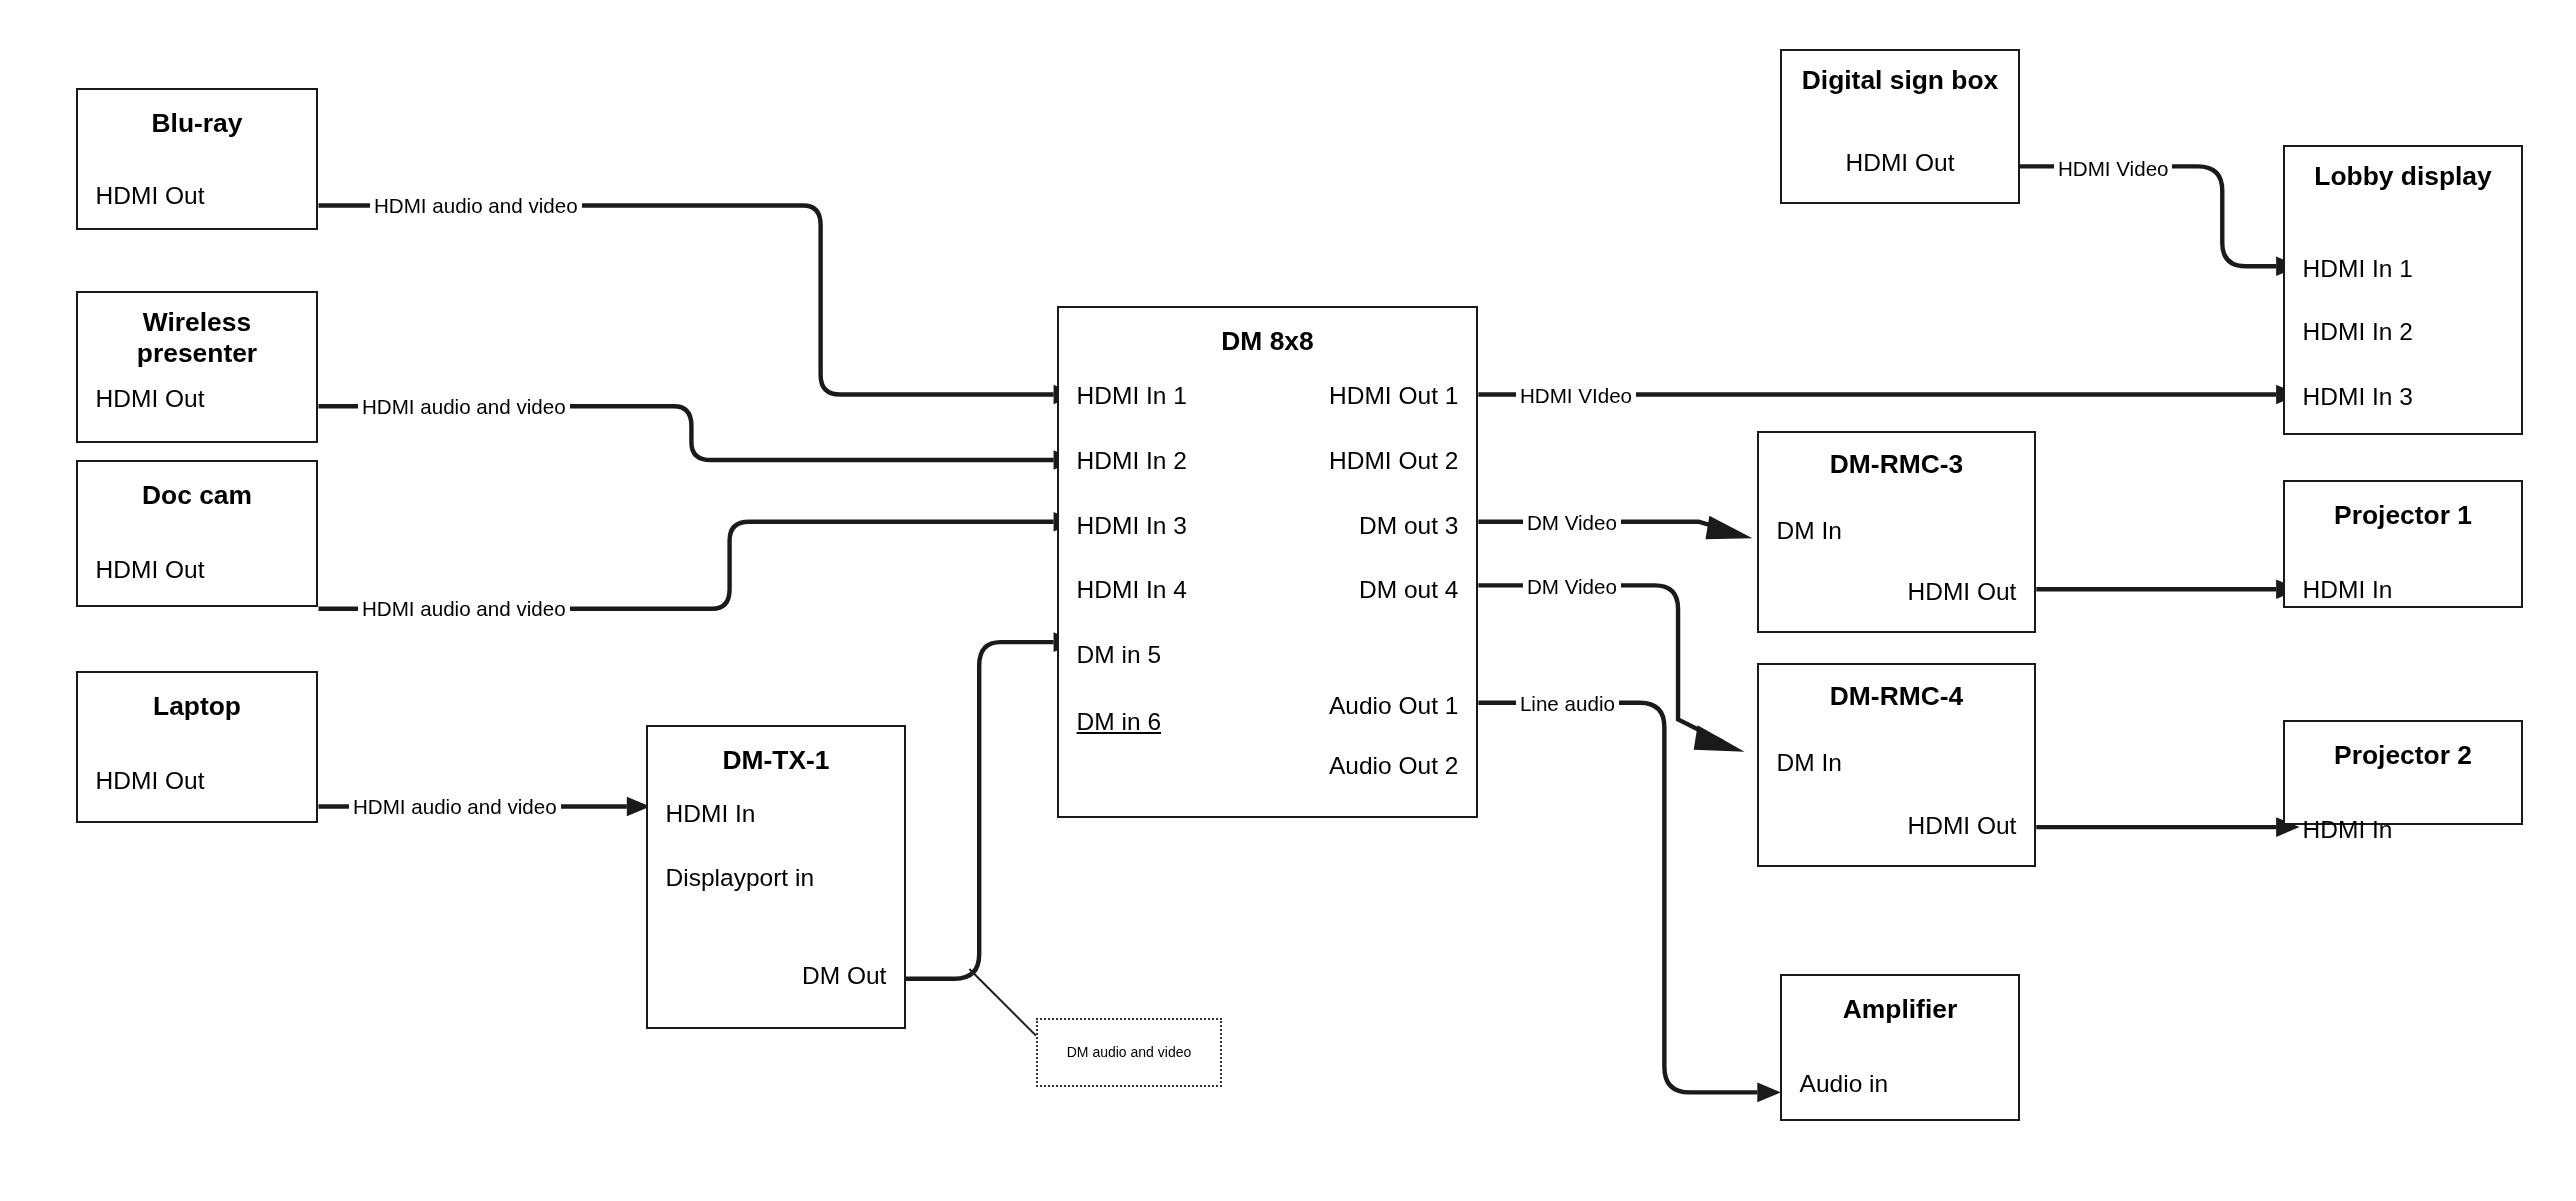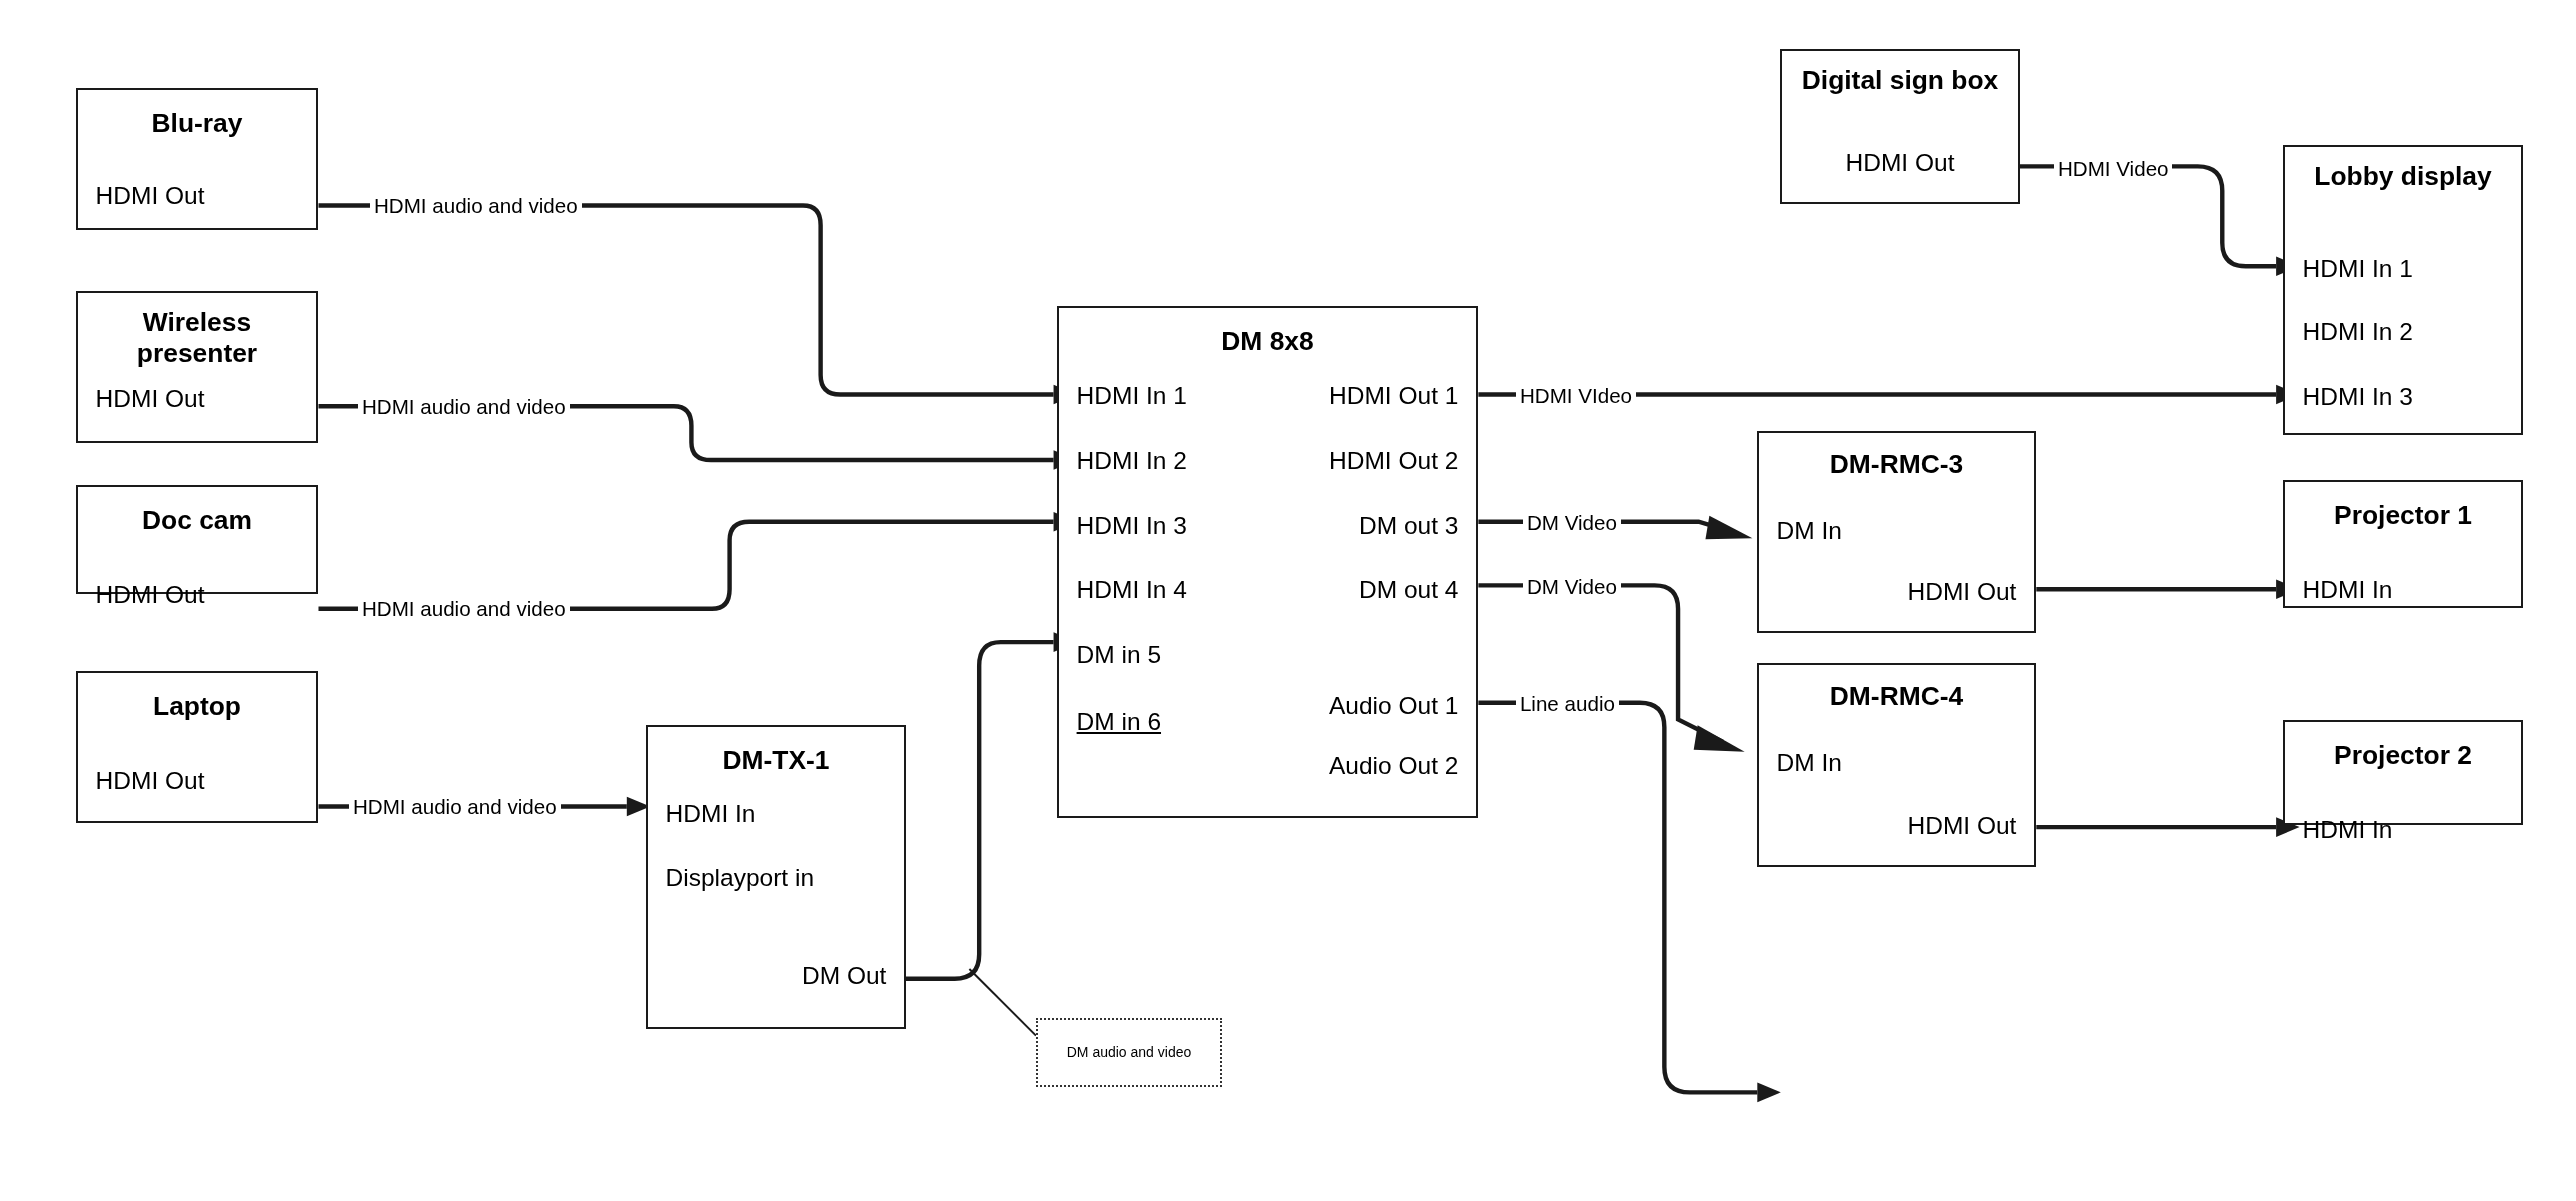--- a/index.html
+++ b/index.html
@@ -128,21 +128,21 @@
   <div class="node" style="left:76px; top:88px; width:242px; height:142px;">
     <div class="title" style="top:17.6px;">Blu-ray</div>
     <div class="port left" style="top:92px;">HDMI Out</div>
   </div>
 
   <div class="node" style="left:76px; top:291px; width:242px; height:152px;">
     <div class="title" style="top:13.7px; padding:0 13.7px;">Wireless presenter</div>
     <div class="port left" style="top:92px;">HDMI Out</div>
   </div>
 
-  <div class="node" style="left:76px; top:485px; width:242px; height:109px;">
+  <div class="node" style="left:76px; top:460px; width:242px; height:147px;">
     <div class="title" style="top:17.6px;">Doc cam</div>
     <div class="port left" style="top:94px;">HDMI Out</div>
   </div>
 
   <div class="node" style="left:76px; top:671px; width:242px; height:152px;">
     <div class="title" style="top:17.6px;">Laptop</div>
     <div class="port left" style="top:94px;">HDMI Out</div>
   </div>
 
   <div class="node" style="left:646px; top:725px; width:260px; height:304px;">
@@ -195,20 +195,24 @@
   <div class="node" style="left:2283px; top:480px; width:240px; height:128px;">
     <div class="title" style="top:17.6px;">Projector 1</div>
     <div class="port left" style="top:94px;">HDMI In</div>
   </div>
 
   <div class="node" style="left:2283px; top:720px; width:240px; height:105px;">
     <div class="title" style="top:17.6px;">Projector 2</div>
     <div class="port left" style="top:94px;">HDMI In</div>
   </div>
 
+  <div class="node" style="left:1780px; top:974px; width:240px; height:147px;">
+    <div class="title" style="top:17.6px;">Amplifier</div>
+    <div class="port left" style="top:94px;">Audio in</div>
+  </div>
 
   <div class="edge-label" style="left:370px; top:194px;">HDMI audio and video</div>
   <div class="edge-label" style="left:358px; top:395px;">HDMI audio and video</div>
   <div class="edge-label" style="left:358px; top:597px;">HDMI audio and video</div>
   <div class="edge-label" style="left:349px; top:795px;">HDMI audio and video</div>
   <div class="edge-label" style="left:2054px; top:157px;">HDMI Video</div>
   <div class="edge-label" style="left:1516px; top:384px;">HDMI VIdeo</div>
   <div class="edge-label" style="left:1523px; top:511px;">DM Video</div>
   <div class="edge-label" style="left:1523px; top:575px;">DM Video</div>
   <div class="edge-label" style="left:1516px; top:692px;">Line audio</div>

